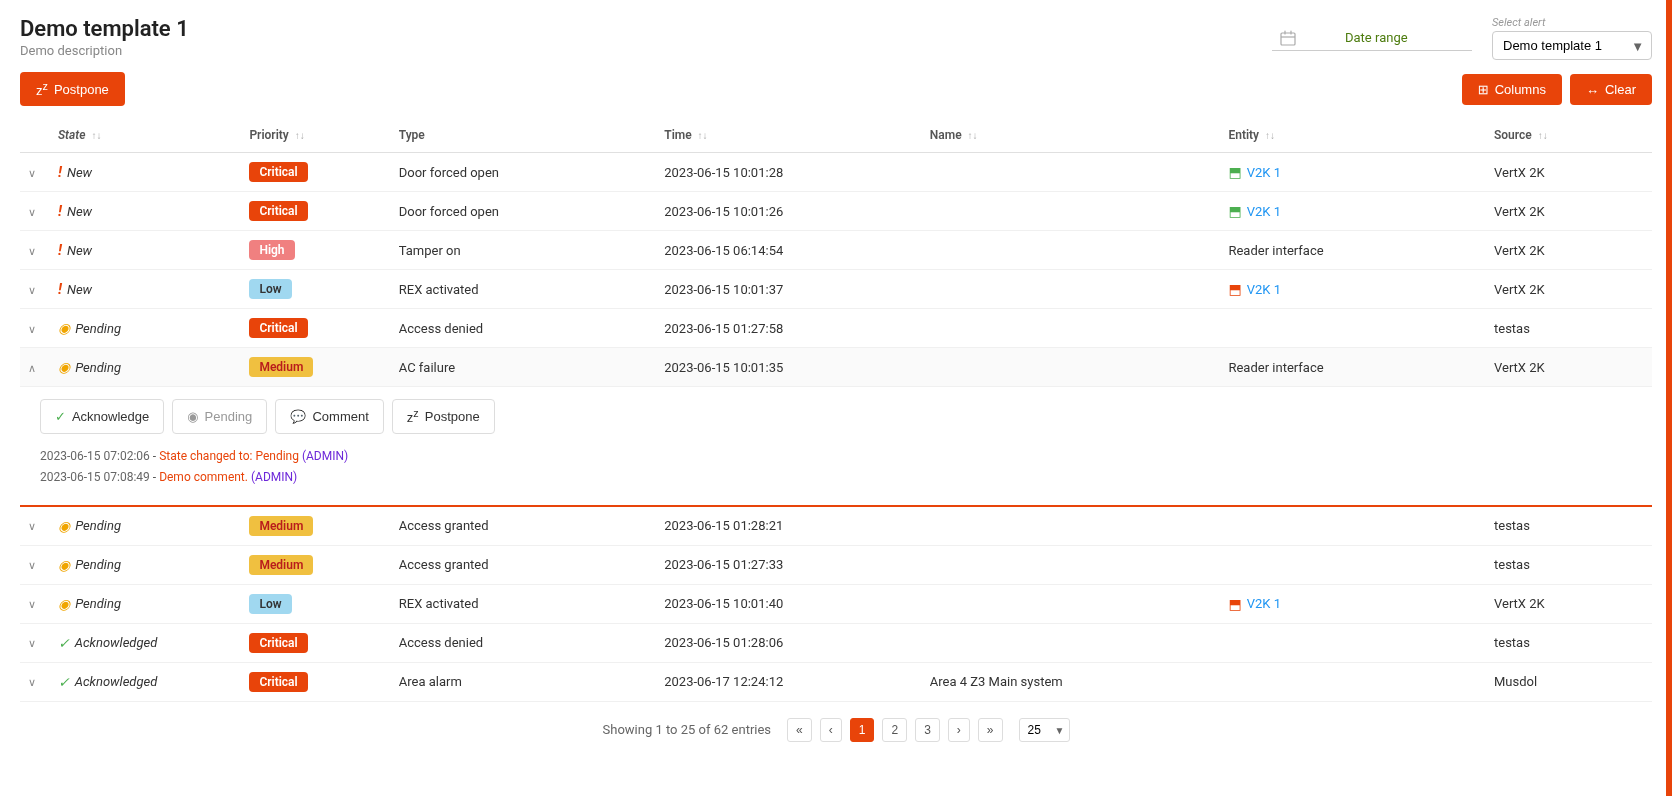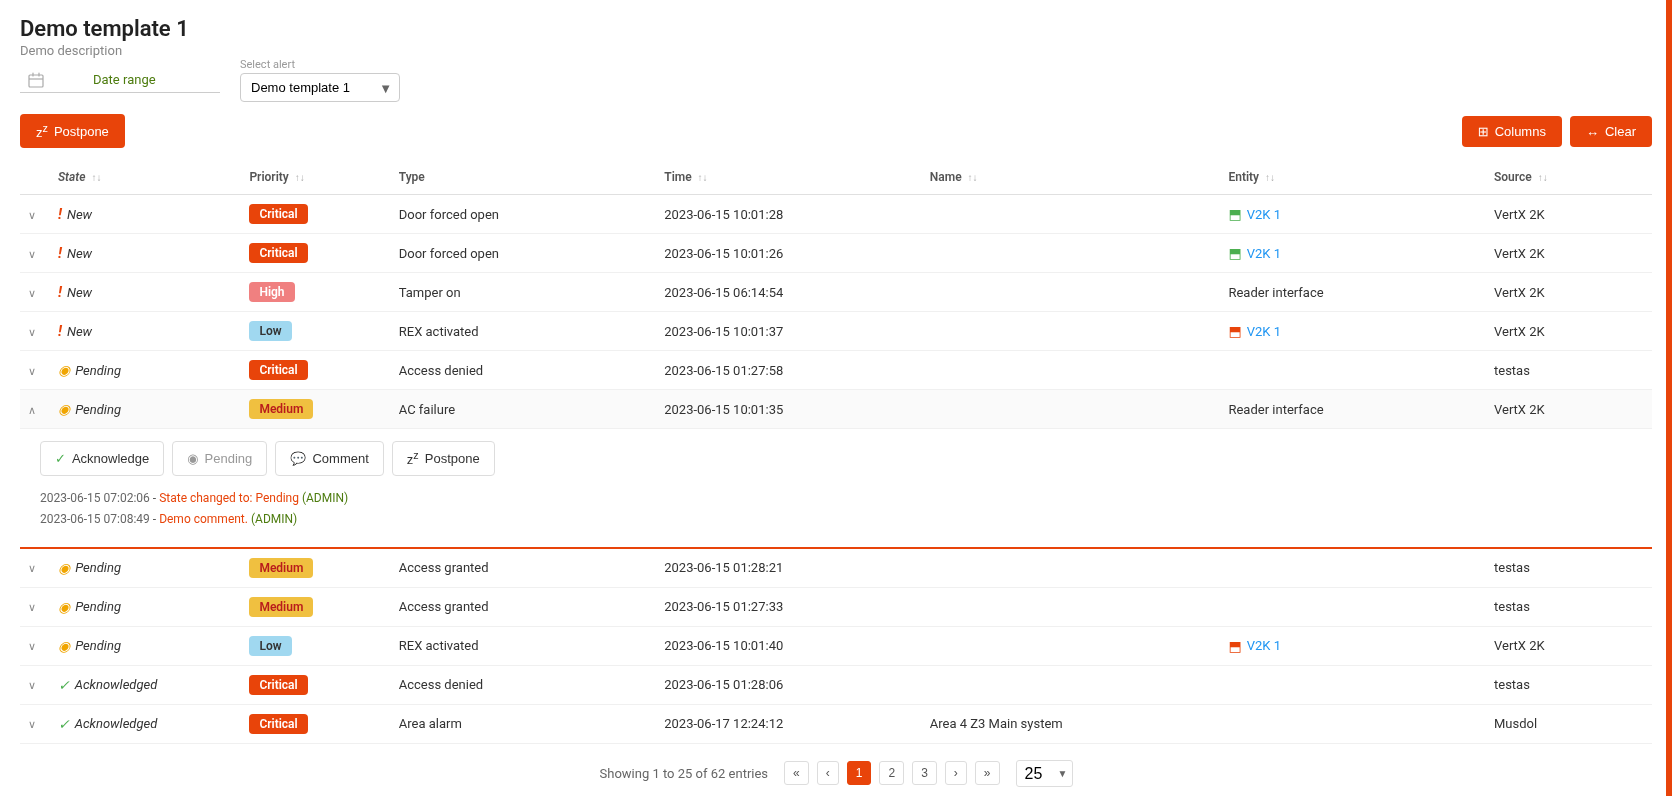--- a/index.html
+++ b/index.html
@@ -1,18 +1,18 @@
 <!DOCTYPE html>
 <html><head>
   <meta charset="utf-8">
   <style>
     * { box-sizing: border-box; margin: 0; padding: 0; }
     body { font-family: -apple-system, BlinkMacSystemFont, 'Segoe UI', Roboto, sans-serif; font-size: 13px; background: #f5f5f5; color: #333; }
     .page { background: #fff; min-height: 796px; padding: 16px 20px; }
-    .header-top { display: flex; align-items: flex-start; justify-content: space-between; margin-bottom: 12px; flex-direction: column; }
+    .header-top { display: flex; align-items: flex-start; justify-content: space-between; margin-bottom: 12px; }
     .title-section { }
     .page-title { font-size: 22px; font-weight: 600; color: #222; }
     .page-desc { font-size: 13px; color: #888; margin-top: 2px; }
     .header-right { display: flex; align-items: center; gap: 20px; }
     .date-range-wrapper { display: flex; align-items: center; border-bottom: 1px solid #ccc; padding: 4px 8px; min-width: 200px; color: #bbb; font-size: 13px; gap: 6px; }
     .date-range-wrapper svg { color: #aaa; }
     .select-alert-wrapper { position: relative; }
     .select-alert-dropdown { border: 1px solid #ccc; border-radius: 4px; padding: 6px 28px 6px 10px; font-size: 13px; appearance: none; min-width: 160px; background: #fff; cursor: pointer; }
     .select-arrow { position: absolute; right: 8px; top: 50%; transform: translateY(-50%); pointer-events: none; color: #666; }
     .toolbar { display: flex; align-items: center; justify-content: space-between; margin-bottom: 12px; }
@@ -45,26 +45,26 @@
     .action-buttons { display: flex; gap: 8px; margin-bottom: 12px; }
     .btn-acknowledge { background: #fff; border: 1px solid #ddd; border-radius: 4px; padding: 7px 14px; font-size: 13px; cursor: pointer; display: flex; align-items: center; gap: 6px; color: #333; }
     .btn-acknowledge .check-icon { color: #4caf50; }
     .btn-pending { background: #fff; border: 1px solid #ddd; border-radius: 4px; padding: 7px 14px; font-size: 13px; cursor: pointer; display: flex; align-items: center; gap: 6px; color: #999; }
     .btn-comment { background: #fff; border: 1px solid #ddd; border-radius: 4px; padding: 7px 14px; font-size: 13px; cursor: pointer; display: flex; align-items: center; gap: 6px; color: #333; }
     .btn-postpone { background: #fff; border: 1px solid #ddd; border-radius: 4px; padding: 7px 14px; font-size: 13px; cursor: pointer; display: flex; align-items: center; gap: 6px; color: #333; }
     .log-entries { font-size: 12px; color: #555; line-height: 1.8; }
     .log-entry { }
     .log-time { color: #666; }
     .log-action { color: #e8440a; }
-    .log-who { color: #4d7c0f; }
+    .log-who { color: #6d28d9; }
     .pagination { display: flex; align-items: center; justify-content: center; gap: 8px; padding: 16px 0 4px; }
     .pag-info { color: #666; font-size: 13px; margin-right: 8px; }
     .pag-btn { border: 1px solid #ddd; background: #fff; border-radius: 3px; padding: 4px 8px; cursor: pointer; font-size: 12px; color: #555; }
     .pag-btn.active { background: #e8440a; color: #fff; border-color: #e8440a; }
-    .pag-select { border: 1px solid #ddd; border-radius: 3px; padding: 4px 20px 4px 8px; font-size: 16px; appearance: none; background: #fff; cursor: pointer; margin-left: 8px; }
+    .pag-select { border: 1px solid #ddd; border-radius: 3px; padding: 4px 20px 4px 8px; font-size: 12px; appearance: none; background: #fff; cursor: pointer; margin-left: 8px; }
     .pag-select-wrap { position: relative; display: inline-block; }
     .pag-select-arrow { position: absolute; right: 5px; top: 50%; transform: translateY(-50%); pointer-events: none; font-size: 10px; color: #666; }
     .orange-bar { position: fixed; right: 0; top: 0; width: 6px; height: 100%; background: #e8440a; }
     .th-check { width: 30px; }
     .td-expand { width: 24px; }
     .td-state { min-width: 90px; font-style: italic; }
     .td-priority { min-width: 90px; }
     .td-type { min-width: 160px; }
     .td-time { min-width: 160px; }
     .td-name { min-width: 180px; }
@@ -87,21 +87,21 @@
         <div class="date-range-wrapper">
           <svg width="16" height="16" viewBox="0 0 16 16" fill="none" xmlns="http://www.w3.org/2000/svg">
             <rect x="1" y="3" width="14" height="12" rx="1" stroke="#aaa" stroke-width="1.2" fill="none"></rect>
             <path d="M1 7h14" stroke="#aaa" stroke-width="1.2"></path>
             <path d="M5 1v3M11 1v3" stroke="#aaa" stroke-width="1.2" stroke-linecap="round"></path>
           </svg>
           <span style="color:#4d7c0f;margin-left:43px;">Date range</span>
         </div>
       </div>
       <div>
-        <div style="font-size:11px;color:#999;margin-bottom:2px;">Select alert</div>
+        <div style="font-size:11px;color:#999;margin-bottom:2px;font-style:italic;">Select alert</div>
         <div class="select-alert-wrapper">
           <select class="select-alert-dropdown">
             <option>Demo template 1</option>
           </select>
           <span class="select-arrow">▼</span>
         </div>
       </div>
     </div>
   </div>
 

